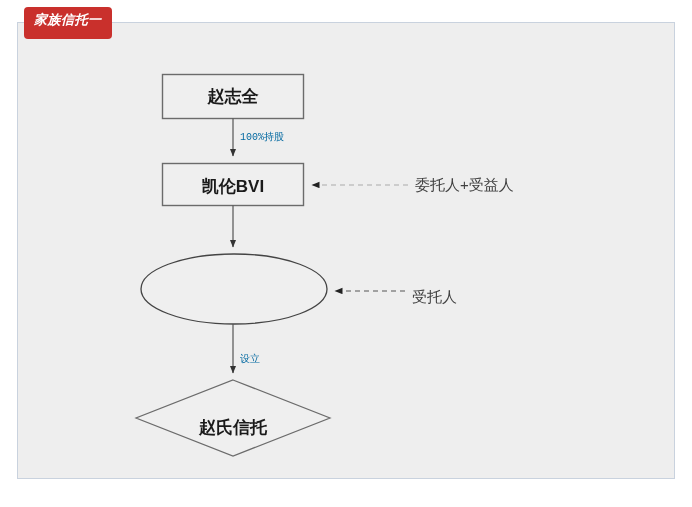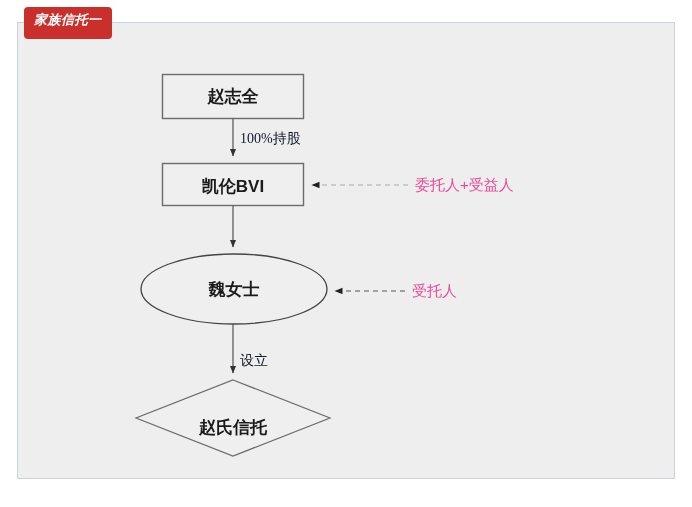--- a/index.html
+++ b/index.html
@@ -69,31 +69,31 @@
     font-size: 17px;
     font-weight: bold;
     color: #1a1a1a;
     white-space: nowrap;
     pointer-events: none;
     border-radius: 18px;
   }
 
   .edge-label {
     position: absolute;
-    font-family: Liberation Serif, serif;
-    font-size: 14px;
-    color: #0f172a;
+    font-family: Liberation Mono, monospace;
+    font-size: 10px;
+    color: #0369a1;
     white-space: nowrap;
   }
 
   .side-label {
     position: absolute;
     font-family: "Liberation Sans", "DejaVu Sans", sans-serif;
     font-size: 15px;
-    color: #ec4899;
+    color: #404040;
     white-space: nowrap;
   }
 </style>
 </head>
 <body>
 
 <div id="canvas-panel"></div>
 
 <div id="section-badge">家族信托一</div>
 
@@ -125,25 +125,24 @@
 
     <line x1="408" y1="185" x2="312" y2="185" stroke="#aaaaaa" stroke-width="1.1" stroke-dasharray="5,4" marker-end="url(#arrow-dark-left)"></line>
 
     <line x1="405" y1="291" x2="335" y2="291" stroke="#555555" stroke-width="1.1" stroke-dasharray="5,4" marker-end="url(#arrow-dark-left)"></line>
   </svg>
 
   <div class="node-label" style="left:162px; top:74px; width:142px; height:45px;">赵志全</div>
 
   <div class="node-label" style="left:162px; top:163px; width:142px; height:47px;">凯伦BVI</div>
 
-  <div class="node-label" style="left:141px; top:272px; width:186px; height:34px;">魏女士</div>
 
   <div class="node-label" style="left:136px; top:410px; width:194px; height:34px;">赵氏信托</div>
 
   <div class="edge-label" style="left:240px; top:130px;">100%持股</div>
 
   <div class="edge-label" style="left:240px; top:352px;">设立</div>
 
   <div class="side-label" style="left:415px; top:176px;">委托人+受益人</div>
 
-  <div class="side-label" style="left:412px; top:282px;">受托人</div>
+  <div class="side-label" style="left:412px; top:288px;">受托人</div>
 
 </div>
 
 </body></html>

